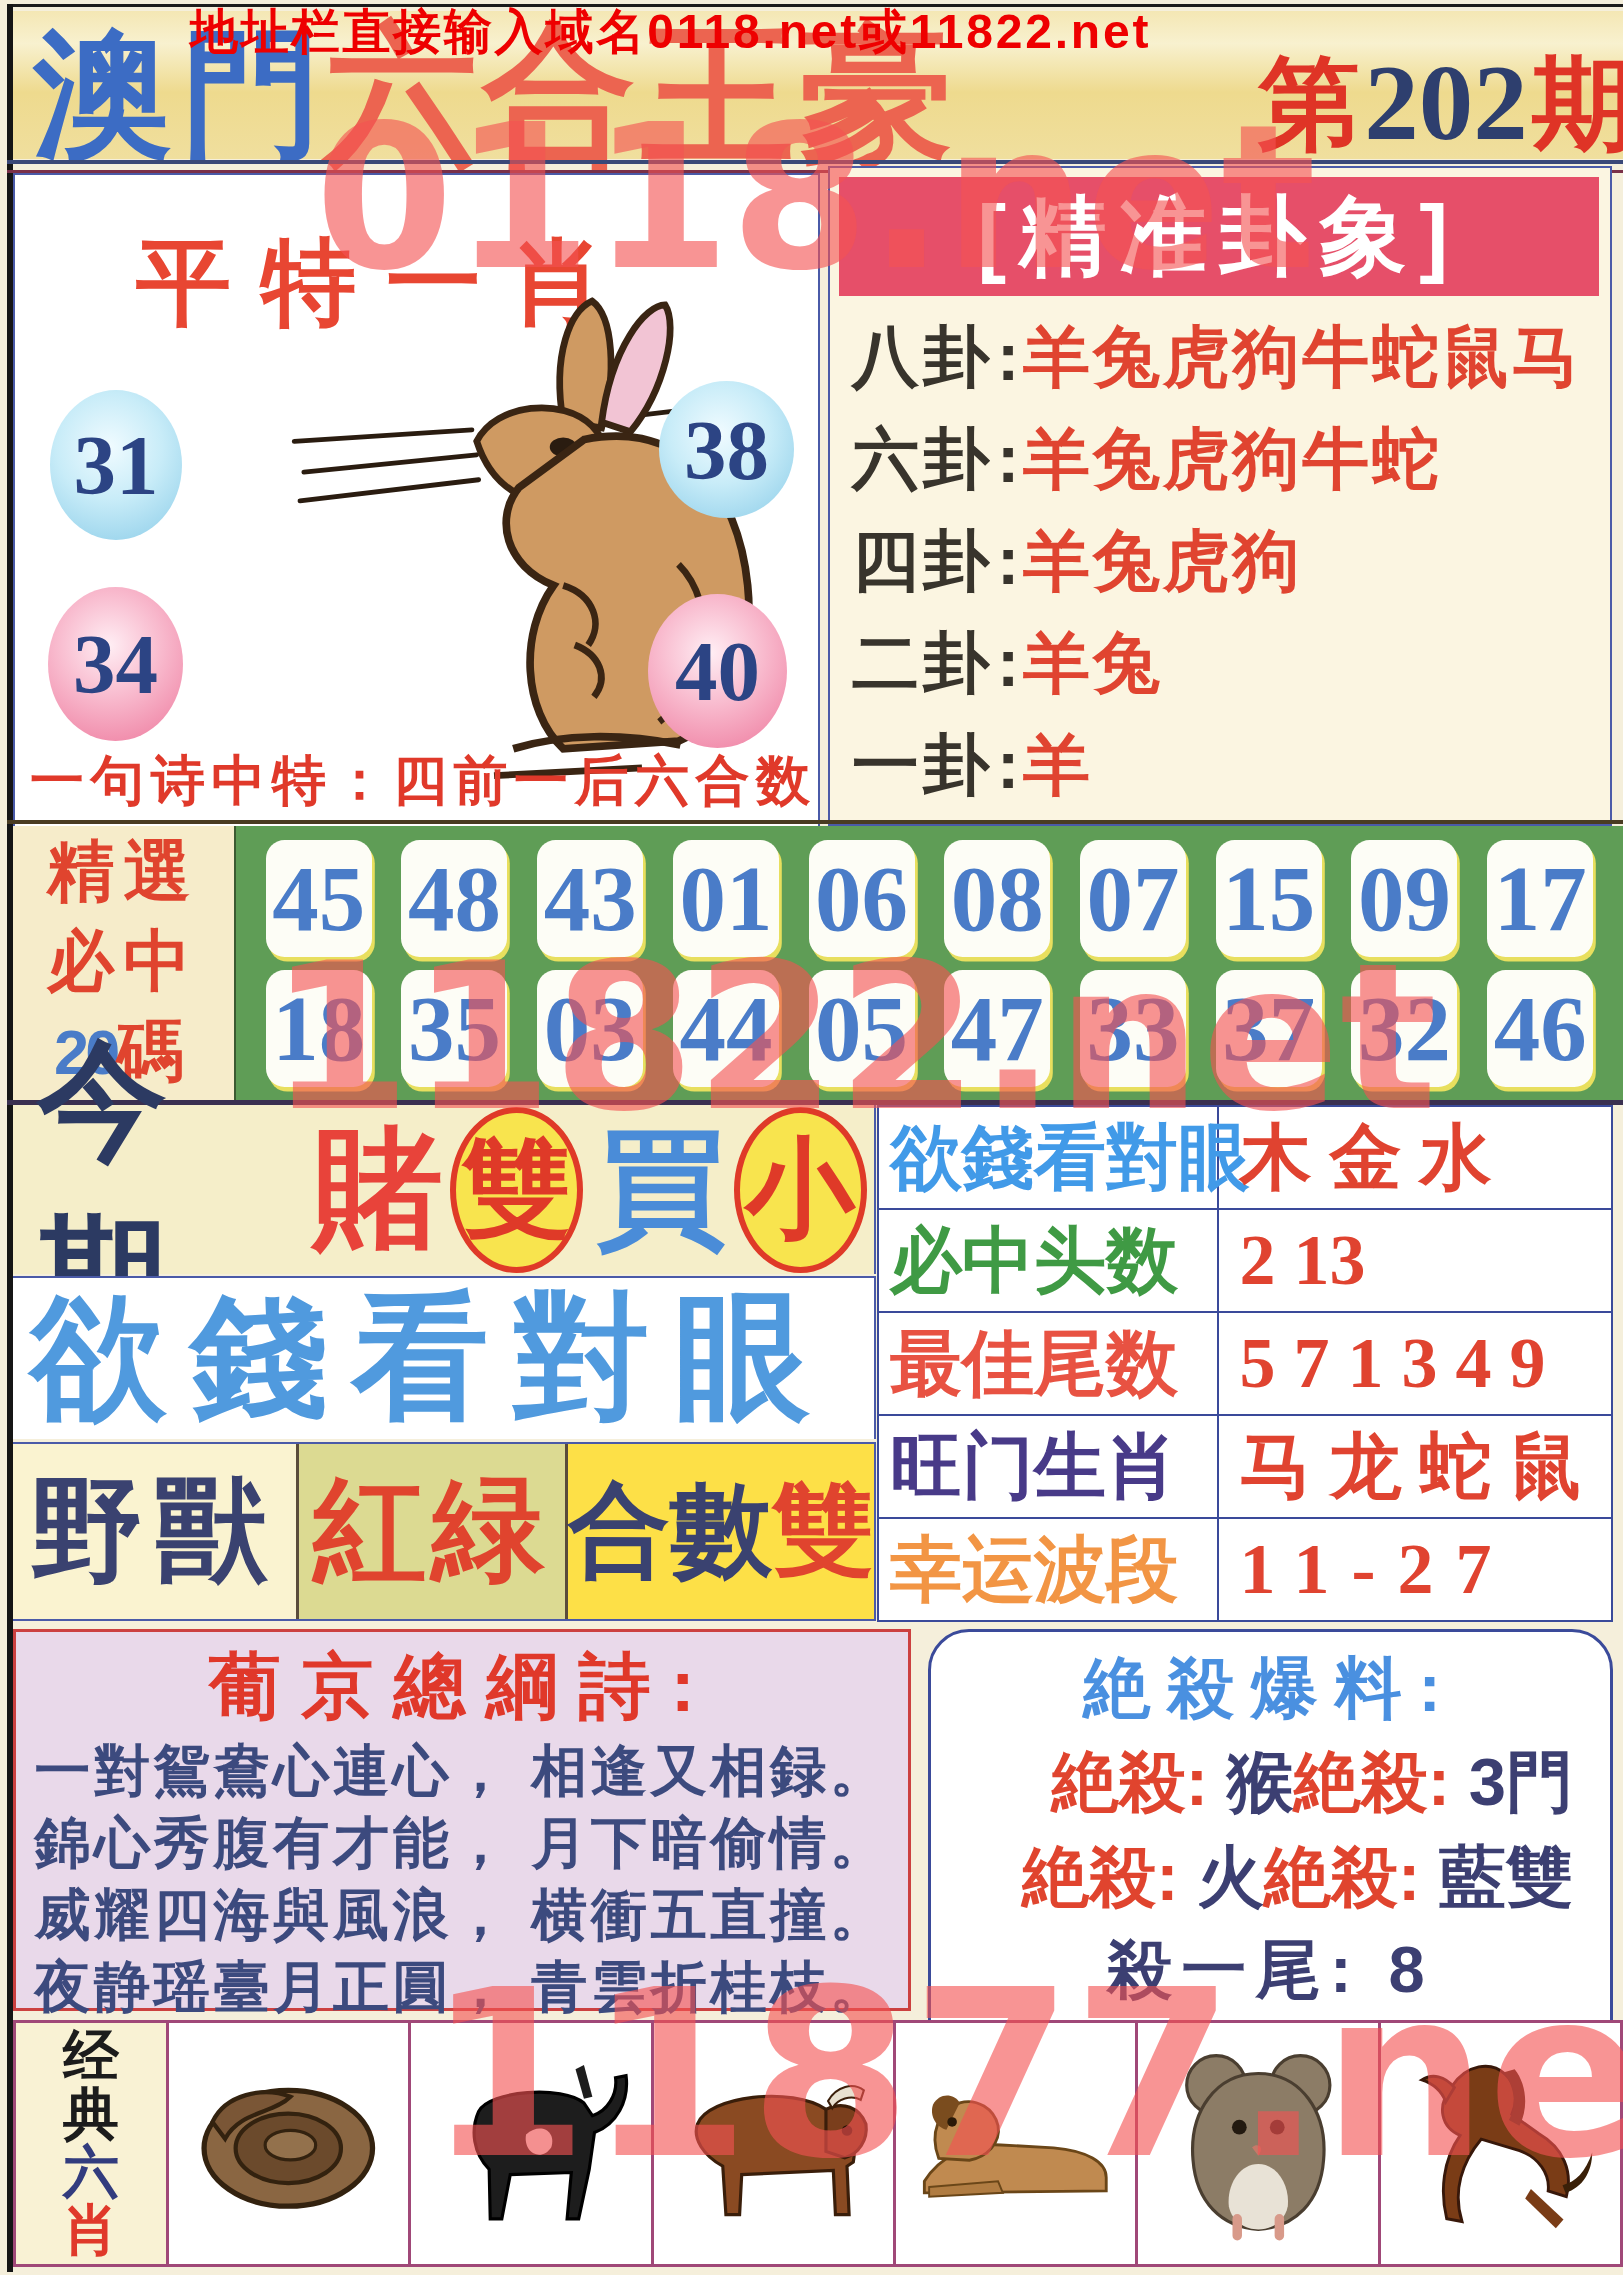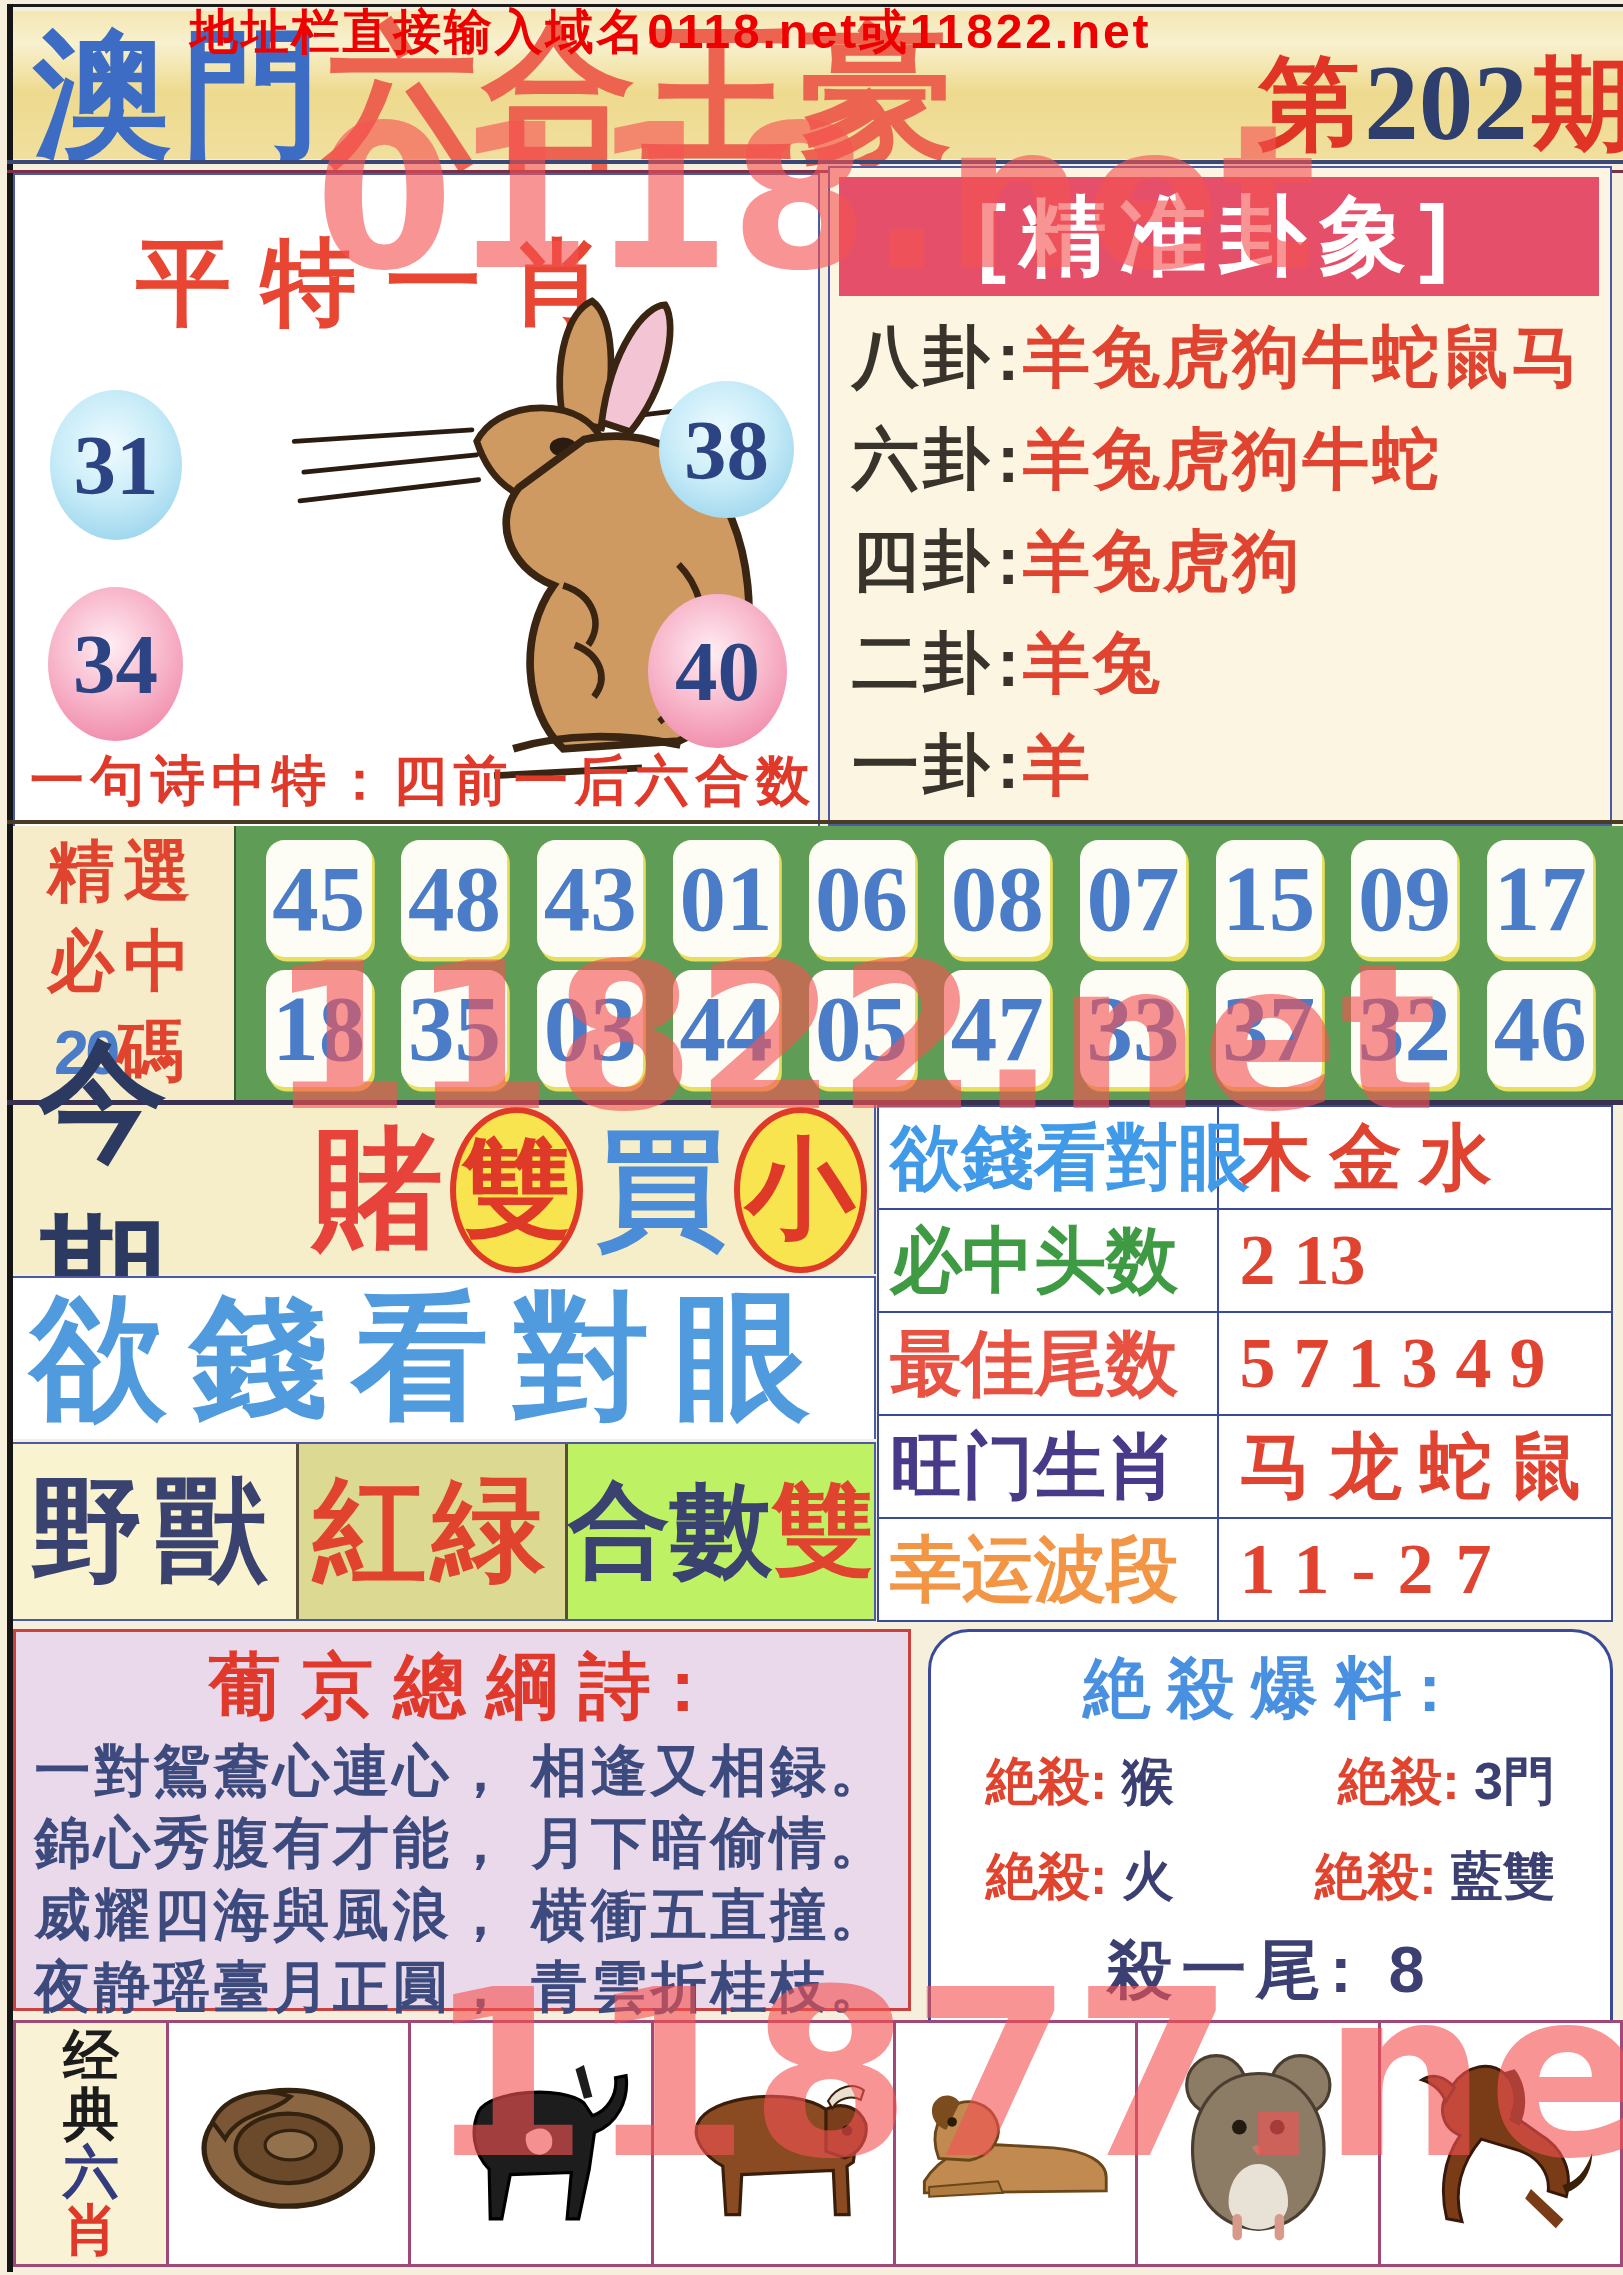--- a/index.html
+++ b/index.html
@@ -64,21 +64,21 @@
   .oval{display:inline-flex;align-items:center;justify-content:center;width:121px;height:154px;margin:0 7.4px;
         border:6.5px solid #df3a28;border-radius:50%;background:#f8e44e;color:#df3a28;font-size:109px;flex:none;}
   .betB{position:absolute;left:13px;top:1276px;width:863px;height:163px;background:#ffffff;box-sizing:border-box;
         border-top:2.8px solid #4a5aa8;border-right:2.8px solid #4a5aa8;
         font-size:137px;color:#509ade;letter-spacing:24px;padding-left:16.7px;display:flex;align-items:center;white-space:nowrap;}
   .betC{position:absolute;left:13px;top:1442px;width:863px;height:179px;box-sizing:border-box;
         border-top:2.8px solid #4a5aa8;border-right:2.8px solid #4a5aa8;border-bottom:2.8px solid #4a5aa8;display:flex;}
   .betC>div{display:flex;align-items:center;justify-content:center;white-space:nowrap;}
   .bc1{flex:1.04;background:#faf3d0;font-size:113px;color:#3a4270;letter-spacing:11px;}
   .bc2{flex:0.98;background:#dcda92;border-left:3.7px solid #5a4c3a;font-size:113px;color:#e0442e;letter-spacing:5.6px;}
-  .bc3{flex:1;background:#bef264;border-left:3.7px solid #5a4c3a;font-size:102px;}
+  .bc3{flex:1;background:#fde047;border-left:3.7px solid #5a4c3a;font-size:102px;}
   .bc3 .navy{color:#3a4270;}
   .bc3 .red2{color:#e0442e;}
   
   .mtable{position:absolute;left:877px;top:1105px;width:736px;height:517px;background:#ffffff;
           border:2.8px solid #3a4a9a;box-sizing:border-box;display:flex;flex-direction:column;}
   .mrow{flex:1;display:flex;border-top:2.8px solid #3a4a9a;}
   .mrow:first-child{border-top:none;}
   .mlab{width:327px;flex:none;display:flex;align-items:center;padding-left:11px;font-size:72px;
         border-right:2.8px solid #3a4a9a;white-space:nowrap;}
   .mval{flex:1;display:flex;align-items:center;padding-left:20.4px;color:#e04330;font-size:72px;
@@ -87,21 +87,21 @@
   .mv4{letter-spacing:22px;}
   
   .poem{position:absolute;left:13px;top:1629px;width:898px;height:382px;background:#e9d9ea;
         border:3.7px solid #cc4040;box-sizing:border-box;text-align:center;}
   .poem-title{font-size:72px;color:#e0382a;letter-spacing:20.4px;margin-top:7.4px;white-space:nowrap;}
   .poem-line{font-size:56px;color:#3c4a7e;letter-spacing:3.7px;line-height:72px;white-space:nowrap;}
   
   .kill{position:absolute;left:928px;top:1629px;width:685px;height:450px;background:#ffffff;
         border:3.7px solid #3a4a9a;border-radius:41px;box-sizing:border-box;}
   .kill-title{text-align:center;font-size:67px;color:#4a90e0;letter-spacing:16.7px;margin-top:11px;white-space:nowrap;}
-  .kill-row{display:flex;justify-content:space-between;padding:0 55px;font-size:52px;line-height:95px;white-space:nowrap;}
+  .kill-row{display:flex;justify-content:flex-end;padding:0 37px;font-size:67px;line-height:95px;white-space:nowrap;}
   .kl{color:#e0442e;} .kv{color:#3c3f72;}
   .kill-tail{text-align:center;font-size:65px;color:#3c3f72;letter-spacing:9.3px;margin-top:1.9px;}
   
   .classic{position:absolute;left:13px;top:2020px;width:1610px;height:247px;background:#ffffff;
            border:3.7px solid #a04878;box-sizing:border-box;display:flex;}
   .c-label{width:150px;flex:none;background:#f9f2d4;text-align:center;padding-top:3.7px;}
   .cc{font-size:56px;line-height:58px;}
   .cc.k{color:#1c1c1c;} .cc.n{color:#323c7e;} .cc.r{color:#e0392a;}
   .c-cell{flex:1;border-left:3.7px solid #a04878;display:flex;align-items:center;justify-content:center;}
   .c-cell svg{width:88%;height:88%;}

